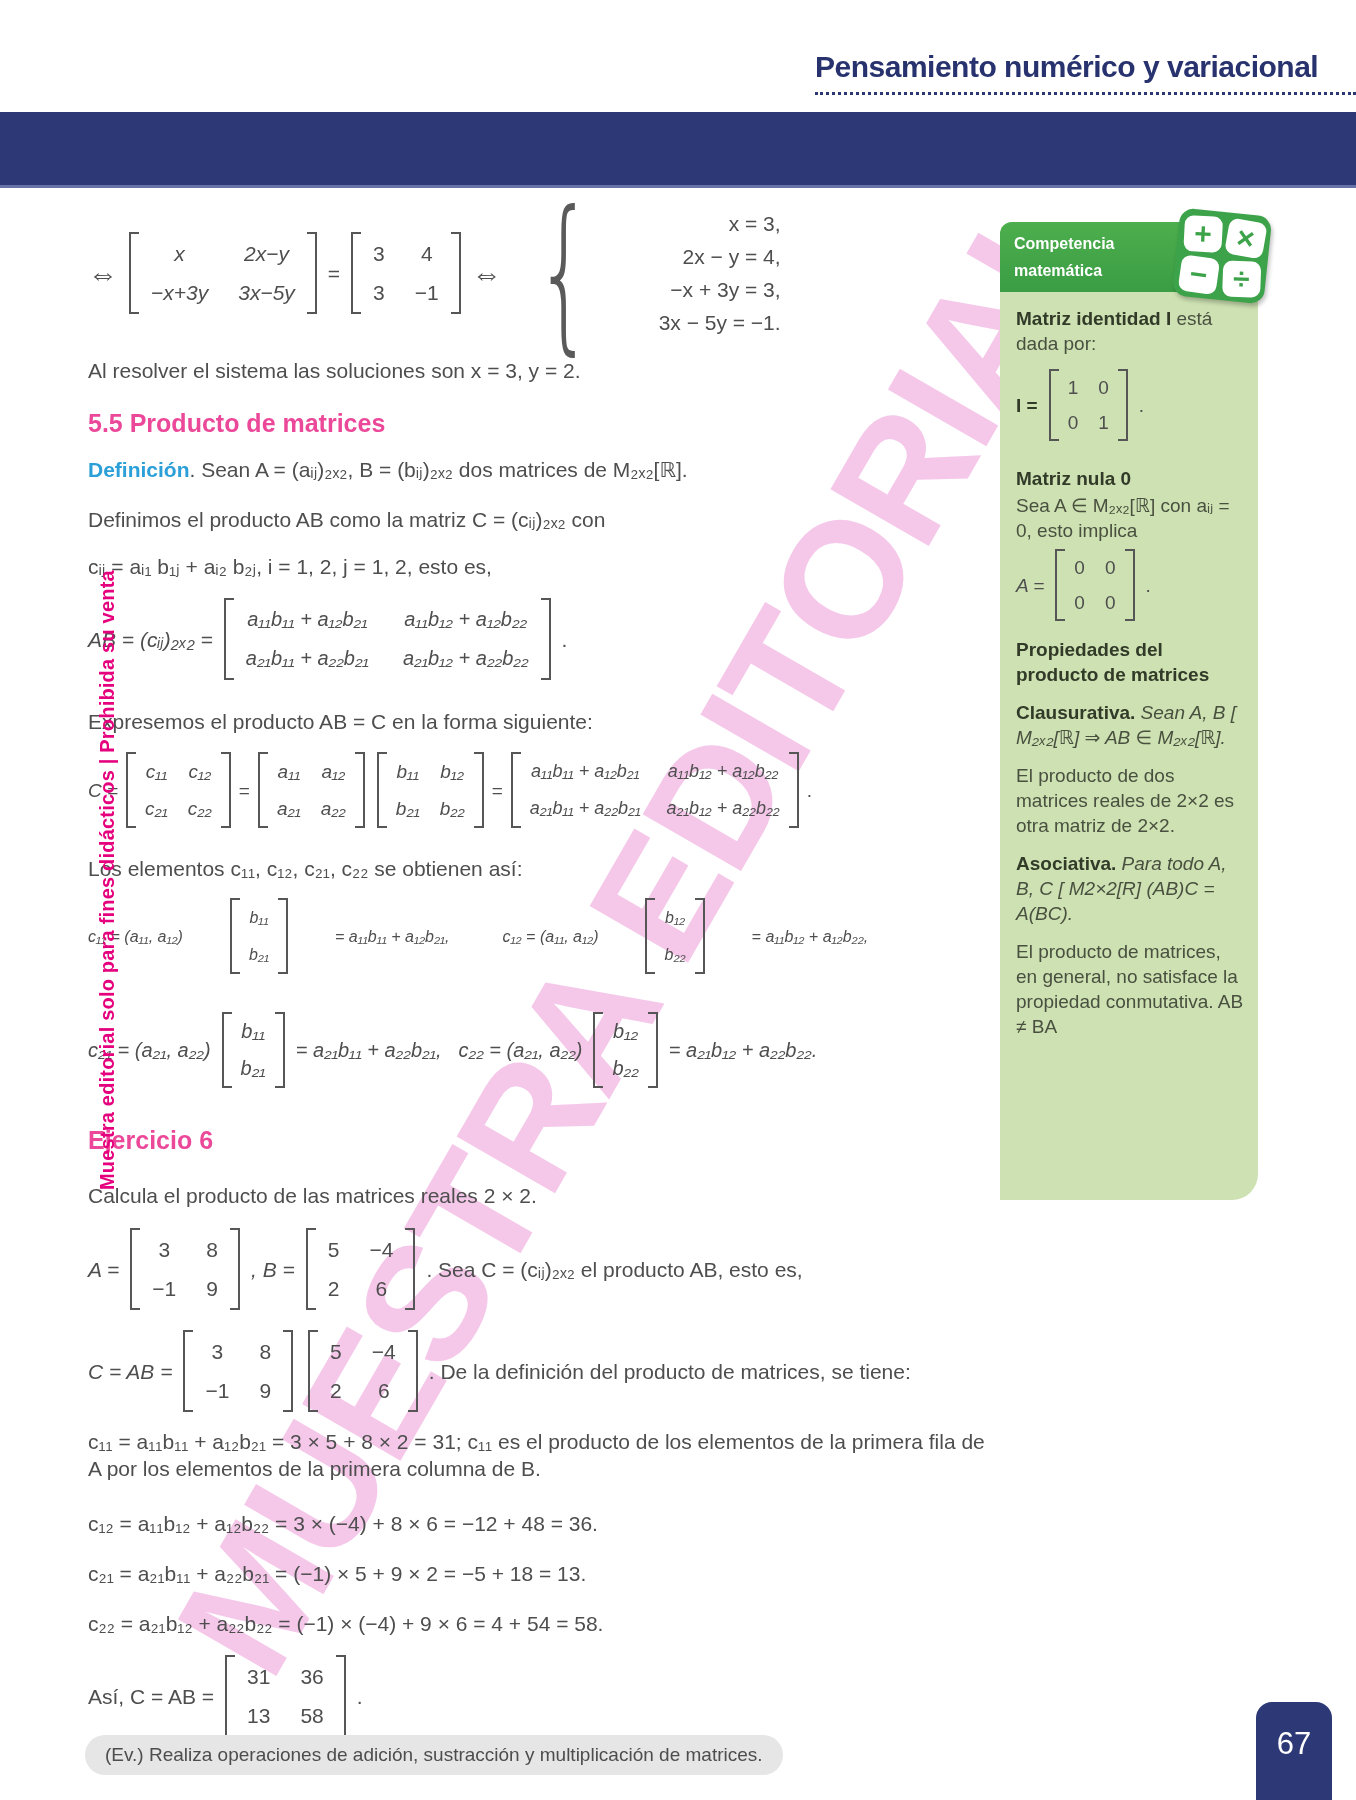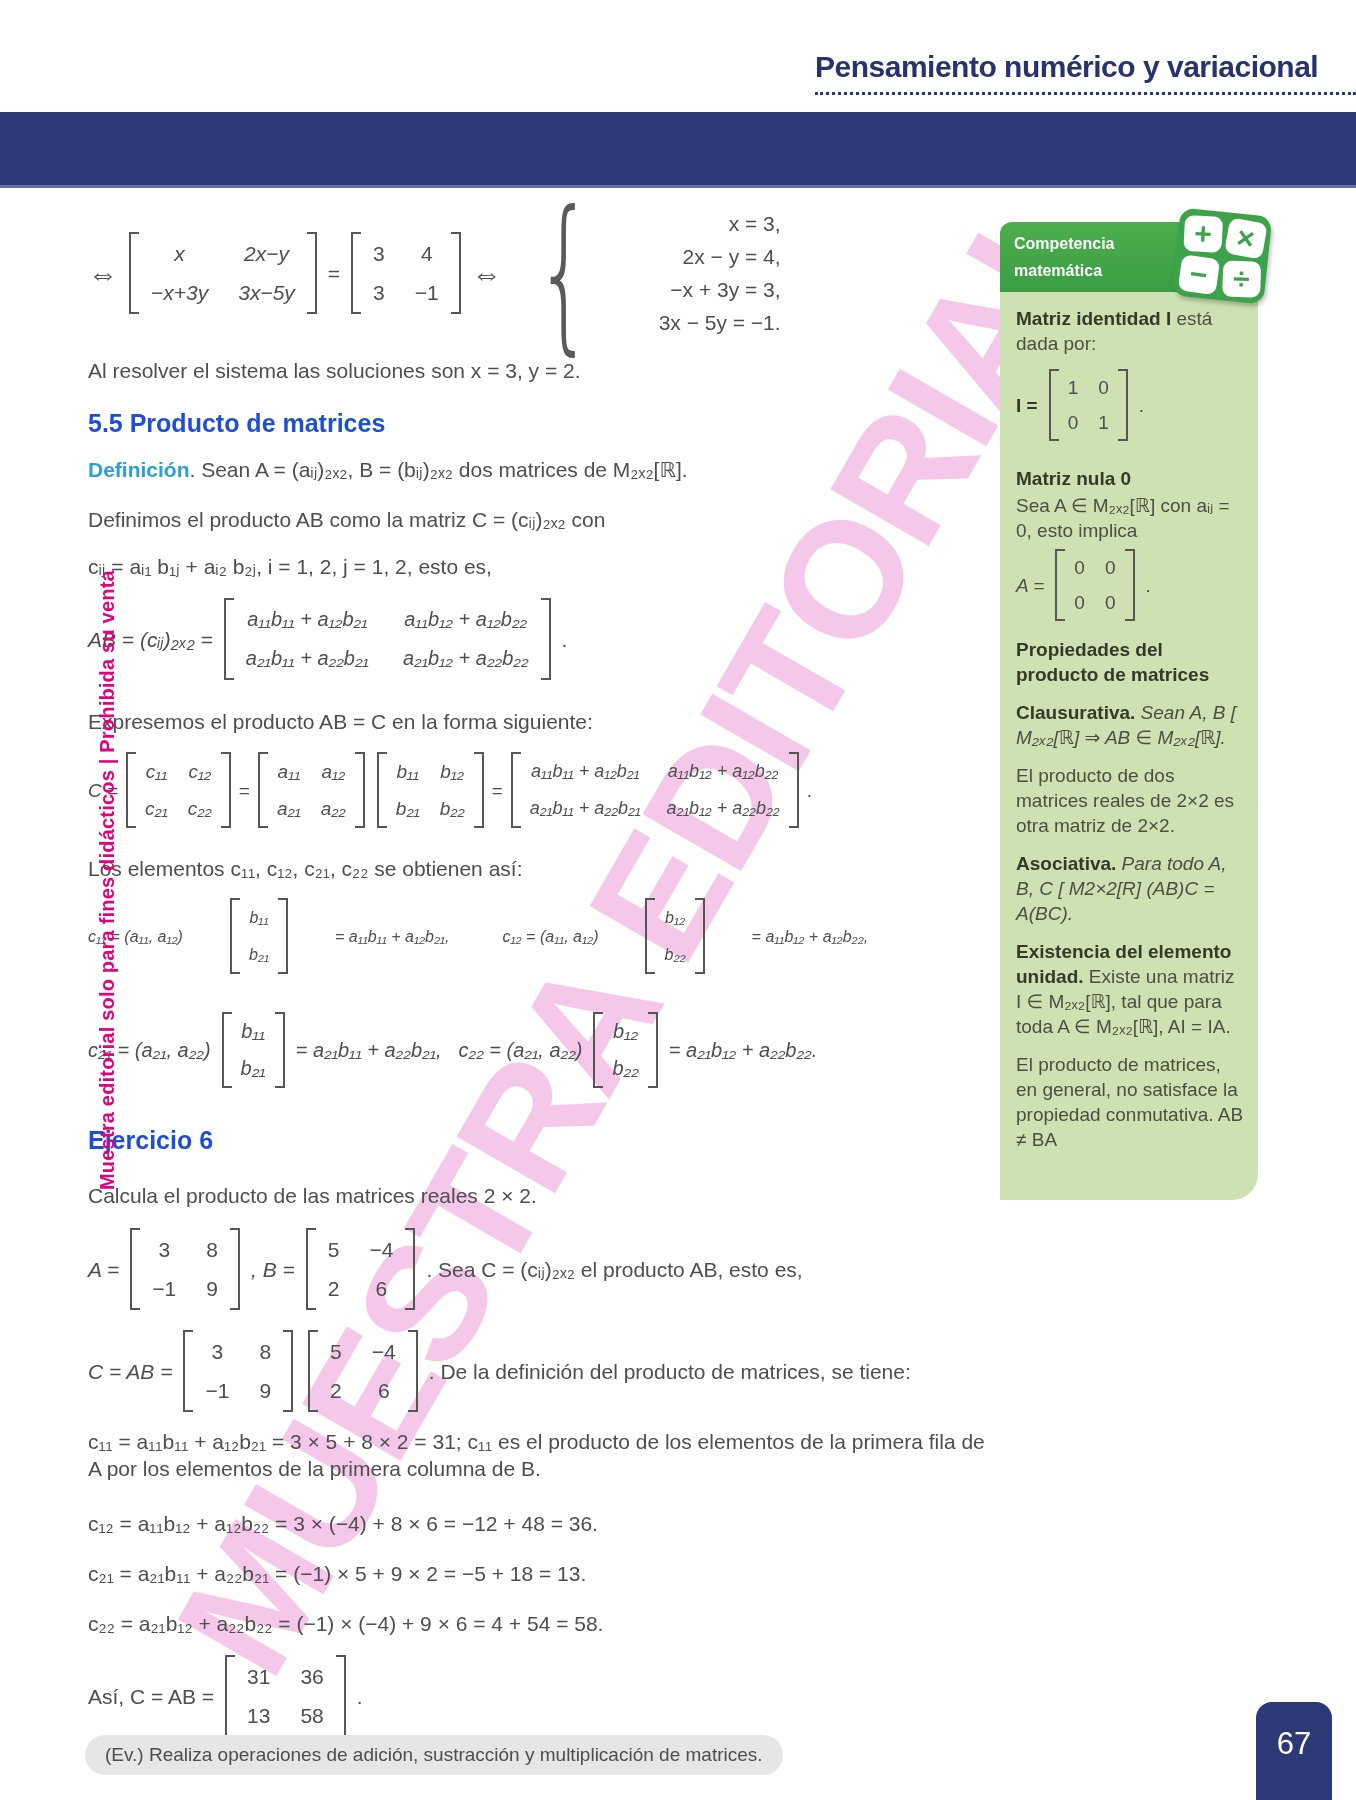--- a/index.html
+++ b/index.html
@@ -15,21 +15,21 @@
 
   
   .wm-diag{left:140px;top:1610px;z-index:1;transform:rotate(-60deg);transform-origin:0 0;
     font-size:165px;font-weight:800;letter-spacing:-4px;white-space:nowrap;
     color:rgba(243,186,229,0.8);}
   .wm-side{left:96px;top:1190px;z-index:6;transform:rotate(-90deg);transform-origin:0 0;
     font-size:20px;font-weight:bold;color:#e5007d;white-space:nowrap;letter-spacing:.2px;}
 
   
   .blk{left:88px;z-index:3;font-size:21px;line-height:27px;color:#4e4e4e;}
-  .h2{font-size:25px;font-weight:bold;color:#1d4ed8;}
+  .h2{font-size:25px;font-weight:bold;color:#ec4899;}
   .lead-blue{color:#2a9fd8;font-weight:bold;}
   .it{font-style:italic;}
   .rm{font-style:normal;}
 
   
   .eq{display:flex;align-items:center;gap:7px;font-size:21px;color:#4e4e4e;}
   .mx{display:inline-flex;align-items:stretch;margin:0 4px;}
   .mx .b{width:8px;flex:none;}
   .mx .bl{border-left:2.4px solid #565656;border-top:2.4px solid #565656;border-bottom:2.4px solid #565656;}
   .mx .br{border-right:2.4px solid #565656;border-top:2.4px solid #565656;border-bottom:2.4px solid #565656;}
@@ -369,21 +369,20 @@
             <span>0</span>
           </span>
           <span class="b br"></span>
         </span>
         <span>.</span>
       </div>
       <p class="bold" style="margin-top:16px;">Propiedades del producto de matrices</p>
       <p><span class="bold">Clausurativa.</span><span class="it"> Sean A, B [ M₂ₓ₂[ℝ] ⇒ AB ∈ M₂ₓ₂[ℝ].</span></p>
       <p>El producto de dos matrices reales de 2×2 es otra matriz de 2×2.</p>
       <p><span class="bold">Asociativa.</span><span class="it"> Para todo A, B, C [ M2×2[R] (AB)C = A(BC).</span></p>
-      <p><span class="bold">Existencia del elemento unidad.</span><span> Existe una matriz I ∈ M₂ₓ₂[ℝ], tal que para toda A ∈ M₂ₓ₂[ℝ], AI = IA.</span></p>
       <p>El producto de matrices, en general, no satisface la propiedad conmutativa. AB ≠ BA</p>
     </div>
   </div>
 
   <div class="abs foot-badge">(Ev.) Realiza operaciones de adición, sustracción y multiplicación de matrices.</div>
   <div class="abs page-num">
     <span>67</span>
   </div>
 
 </div>

